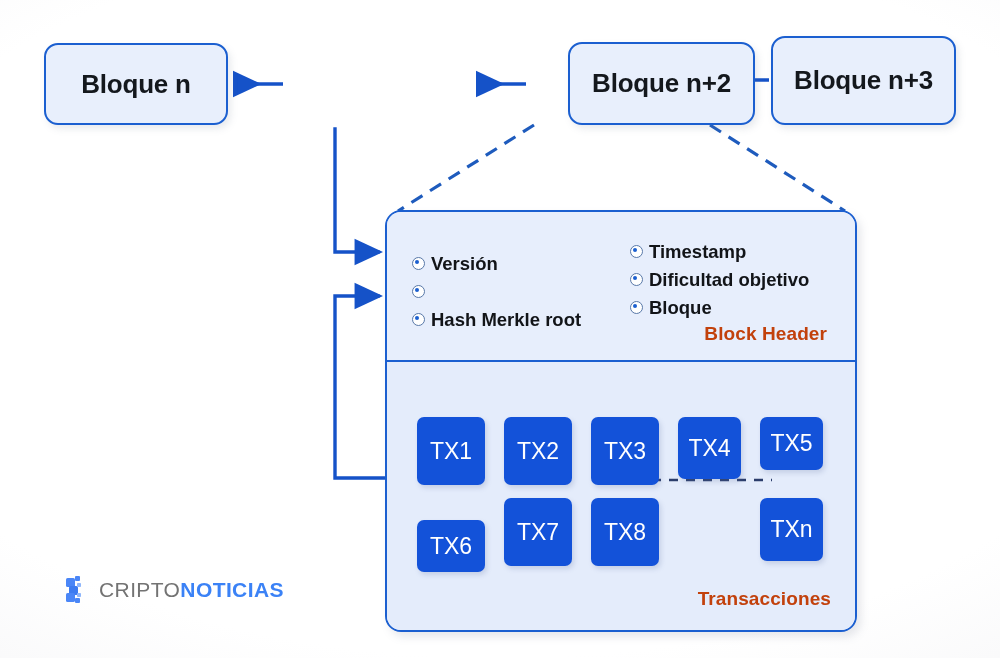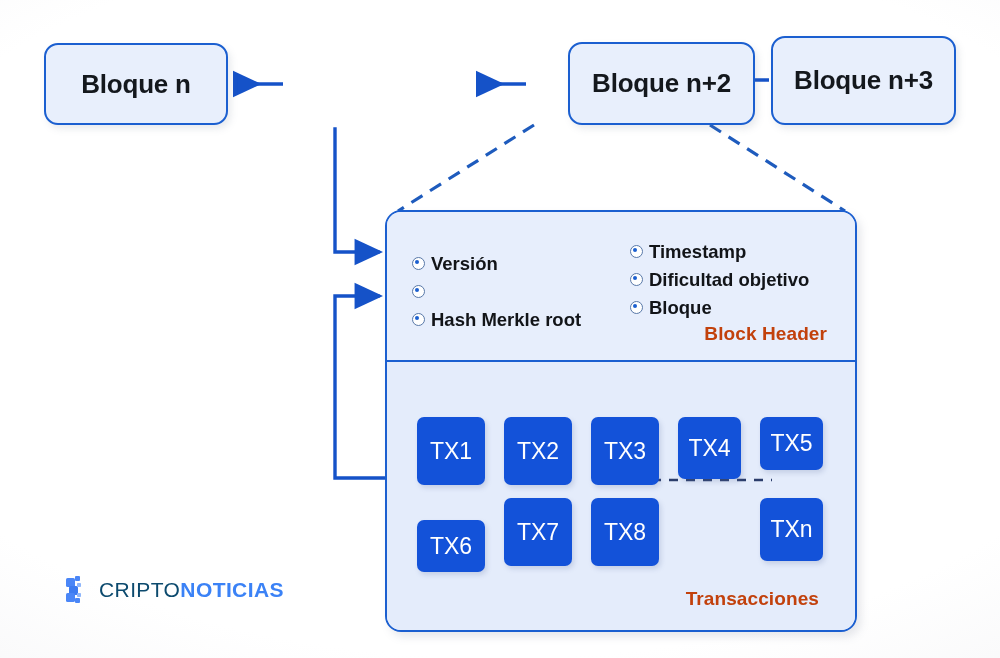--- a/index.html
+++ b/index.html
@@ -123,21 +123,21 @@
   }
 
   .section-caption {
     position: absolute;
     font-size: 19px;
     font-weight: 700;
     color: #c2410c;
     letter-spacing: 0.1px;
   }
   #block-header-caption { right: 28px; bottom: 15px; }
-  #transacciones-caption { right: 36px; bottom: 20px; }
+  #transacciones-caption { right: 24px; bottom: 20px; }
 
   .tx-box {
     position: absolute;
     box-sizing: border-box;
     background: #1352d9;
     border-radius: 7px;
     display: flex;
     align-items: center;
     justify-content: center;
     color: #ffffff;
@@ -154,21 +154,21 @@
     display: flex;
     align-items: center;
     gap: 9px;
   }
   #logo-mark { width: 26px; height: 30px; flex: 0 0 auto; }
   #logo-text {
     font-size: 21px;
     letter-spacing: 0.4px;
     white-space: nowrap;
   }
-  .logo-cripto { color: #0c4a6e; font-weight: 500; }
+  .logo-cripto { color: #737373; font-weight: 500; }
   .logo-noticias { color: #3b82f6; font-weight: 700; }
 </style>
 </head>
 <body>
 
 <div id="canvas">
 
   <svg class="svg-layer" viewBox="0 0 1000 658" xmlns="http://www.w3.org/2000/svg">
     <defs>
       <marker id="arrowL" markerWidth="9" markerHeight="9" refX="7.5" refY="4.5" orient="auto" markerUnits="strokeWidth">

